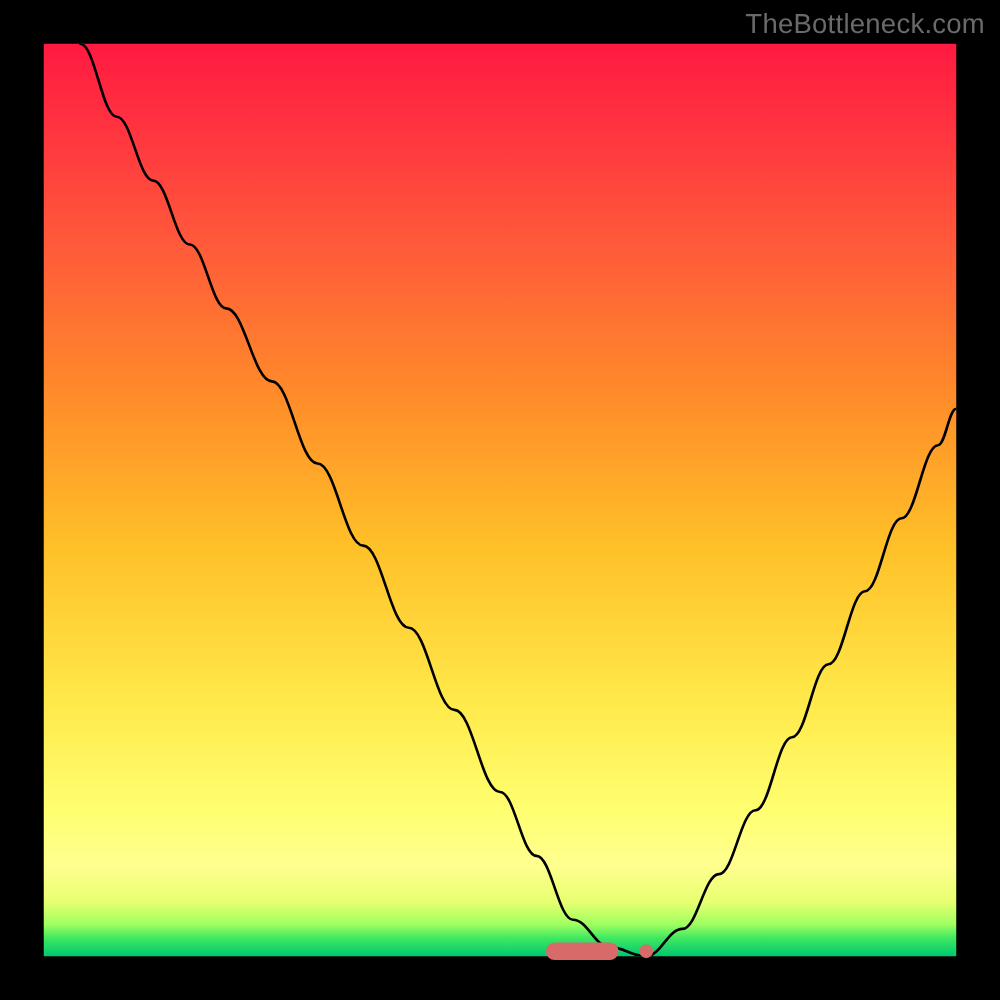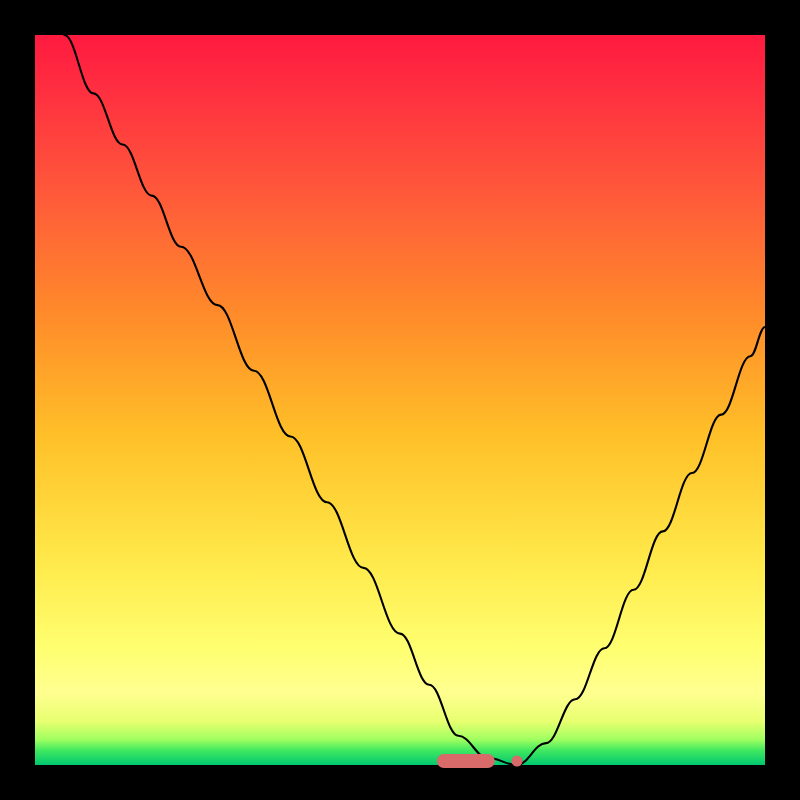--- a/index.html
+++ b/index.html
@@ -78,20 +78,21 @@
     font-family: Arial, Helvetica, sans-serif;
     font-size: 22px;
     color: #6a6a6a;
     letter-spacing: 0.2px;
   }
 </style>
 </head>
 <body>
 
 <div class="frame">
+  <span class="watermark">TheBottleneck.com</span>
 
   <div class="plot">
     <div class="gradient"></div>
 
     <svg class="curve" viewBox="0 0 730 730" preserveAspectRatio="none">
       <path id="curvePath" class="curve-path" d="M 29.2 0 C 40.879999999999995 0 46.72 58.39999999999998 58.4 58.39999999999998 C 70.08 58.39999999999998 75.91999999999999 109.5 87.6 109.5 C 99.28 109.5 105.11999999999999 160.60000000000002 116.8 160.60000000000002 C 128.48 160.60000000000002 134.32 211.70000000000005 146 211.70000000000005 C 160.6 211.70000000000005 167.9 270.1 182.5 270.1 C 197.1 270.1 204.4 335.79999999999995 219 335.79999999999995 C 233.6 335.79999999999995 240.89999999999998 401.5 255.49999999999997 401.5 C 270.09999999999997 401.5 277.4 467.2 292 467.2 C 306.6 467.2 313.9 532.9 328.5 532.9 C 343.1 532.9 350.4 598.6 365 598.6 C 376.68 598.6 382.52000000000004 649.7 394.20000000000005 649.7 C 405.88 649.7 411.72 700.8 423.4 700.8 C 435.08 700.8 440.92 722.7 452.6 722.7 C 464.28000000000003 722.7 470.12 730 481.8 730 C 493.47999999999996 730 499.32 708.1 510.99999999999994 708.1 C 522.68 708.1 528.52 664.3 540.2 664.3 C 551.88 664.3 557.72 613.2 569.4 613.2 C 581.0799999999999 613.2 586.92 554.8 598.5999999999999 554.8 C 610.28 554.8 616.1199999999999 496.4 627.8 496.4 C 639.48 496.4 645.3199999999999 438 657 438 C 668.68 438 674.52 379.6 686.1999999999999 379.6 C 697.88 379.6 703.7199999999999 321.2 715.4 321.2 C 721.24 321.2 724.16 292 730 292 "></path>
     </svg>
 
     <div id="marker" class="marker" style="left: 430.7px; top: 726.35px; width: 58.4px;"></div>
     <div id="markerDot" class="dot" style="left: 481.8px; top: 725.62px;"></div>

